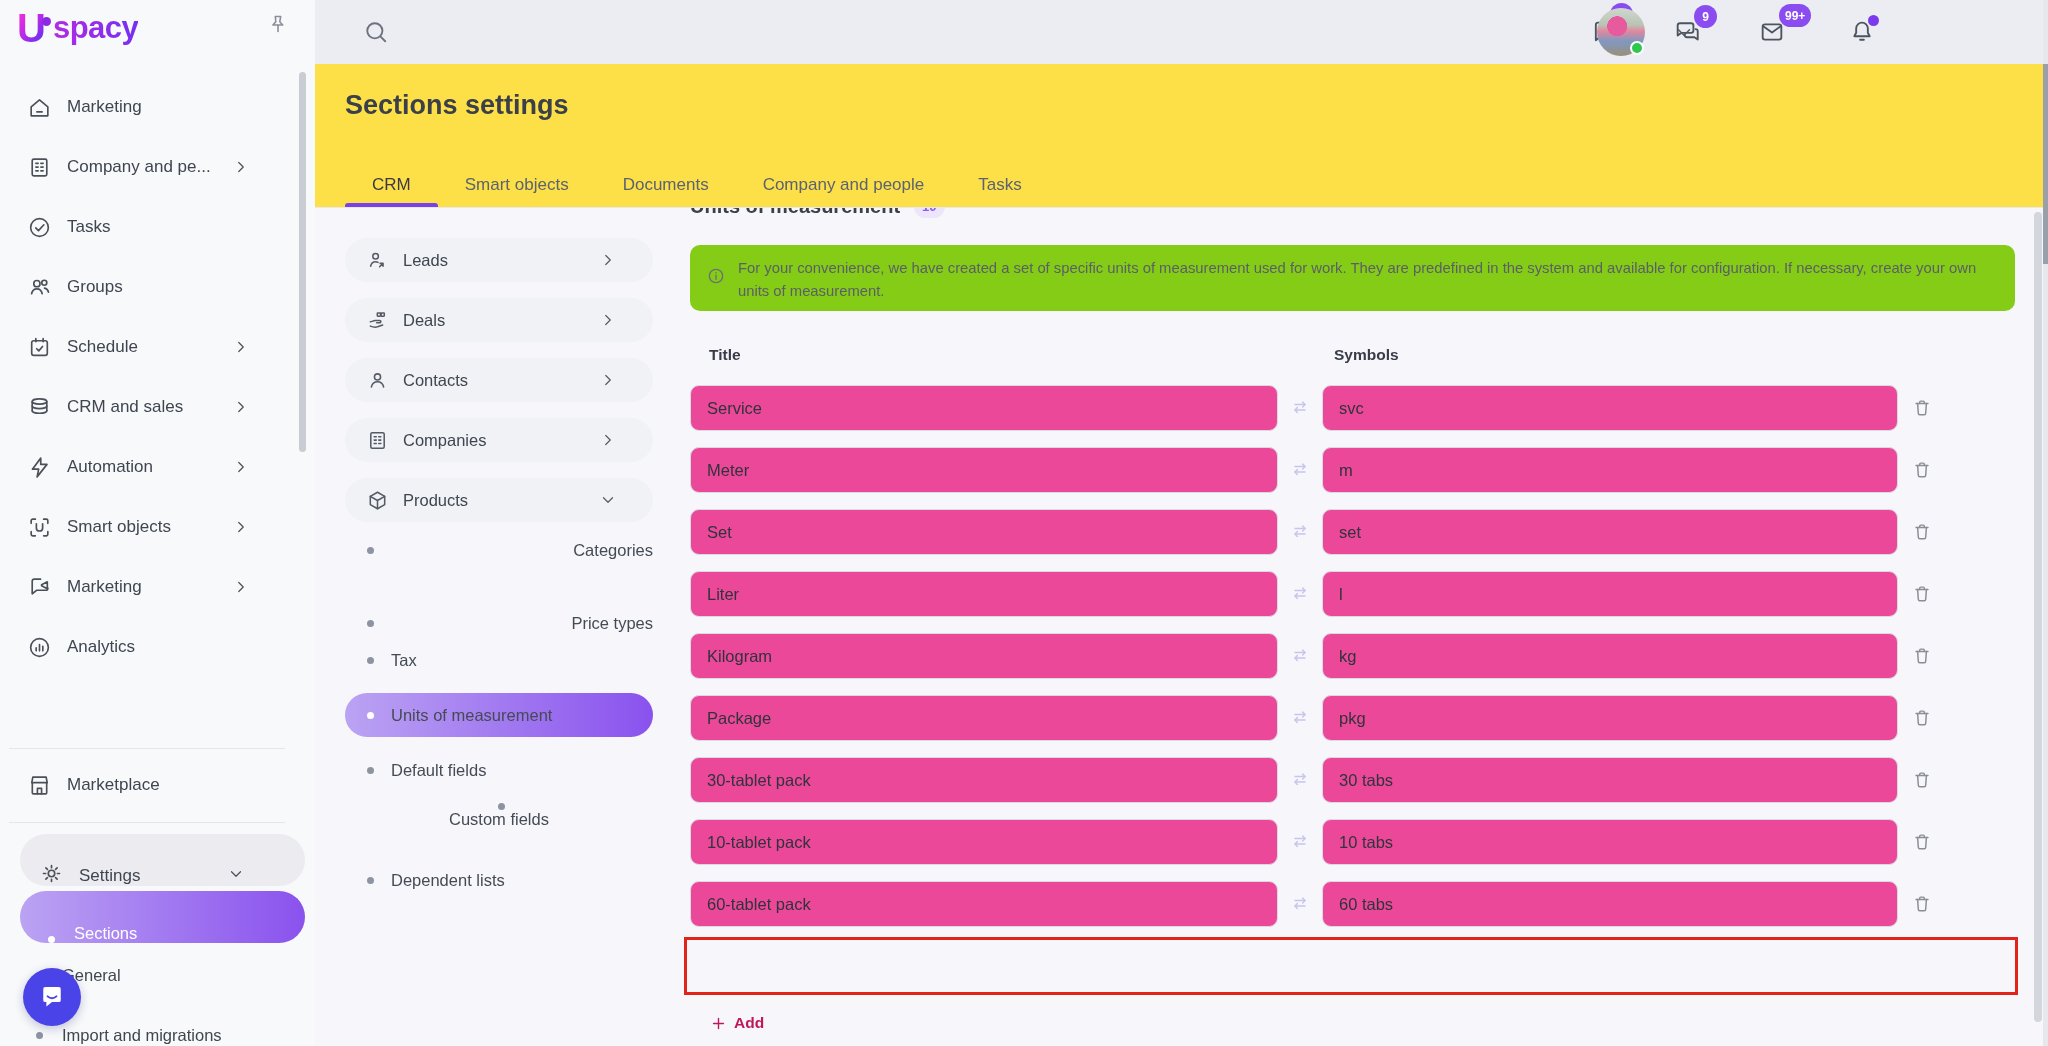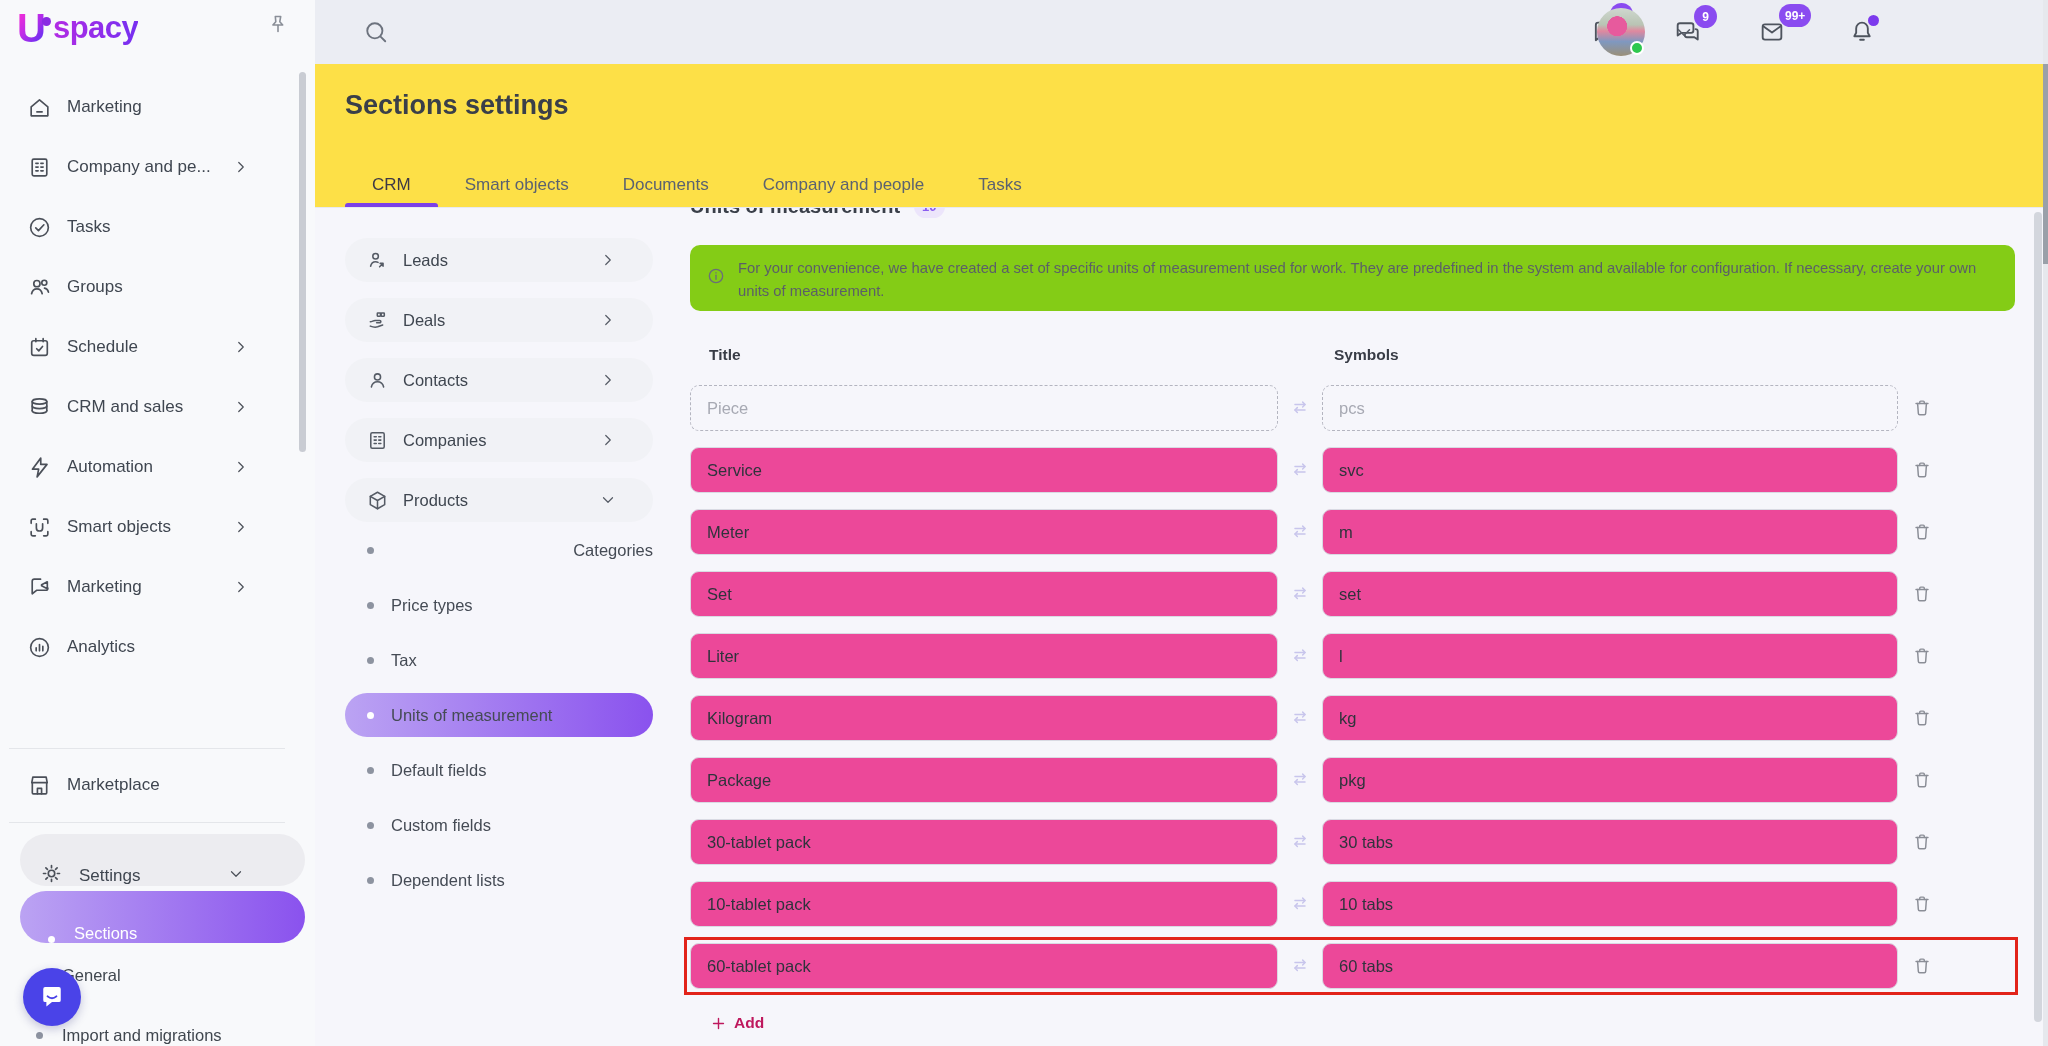--- a/index.html
+++ b/index.html
@@ -361,39 +361,20 @@
         <path d="M12 8.1v.2"></path>
       </svg>
   </span>
   <div class="info-text">For your convenience, we have created a set of specific units of measurement used for work. They are predefined in the system and available for configuration. If necessary, create your own units of measurement.</div>
 </div>
 
 <div class="col-head" style="left:709px">Title</div>
 <div class="col-head" style="left:1334px">Symbols</div>
 
 <div class="rows" id="unit-rows">
-    <div class="unit-row dashed">
-      <input class="unit-input" type="text" placeholder="Piece" style="">
-      <span class="swap-box ico">
-        <svg viewBox="0 0 24 24" width="22" height="22">
-          <path d="M6.5 8.2h11"></path>
-          <path d="m14.9 5.6 2.6 2.6-2.6 2.6"></path>
-          <path d="M17.5 14.2h-11"></path>
-          <path d="m9.1 11.6-2.6 2.6 2.6 2.6"></path>
-        </svg>
-      </span>
-      <input class="unit-input sym" type="text" placeholder="pcs" style="">
-      <span class="trash-box ico">
-        <svg viewBox="0 0 24 24" width="22" height="22">
-          <path d="M5.5 7h13"></path>
-          <path d="M9.5 7V5.6a1.1 1.1 0 0 1 1.1-1.1h2.8a1.1 1.1 0 0 1 1.1 1.1V7"></path>
-          <path d="m7.2 7 .8 10.9a1.5 1.5 0 0 0 1.5 1.4h5a1.5 1.5 0 0 0 1.5-1.4L16.8 7"></path>
-        </svg>
-      </span>
-    </div>
     <div class="unit-row">
       <input class="unit-input" type="text" value="Service" style="">
       <span class="swap-box ico">
         <svg viewBox="0 0 24 24" width="22" height="22">
           <path d="M6.5 8.2h11"></path>
           <path d="m14.9 5.6 2.6 2.6-2.6 2.6"></path>
           <path d="M17.5 14.2h-11"></path>
           <path d="m9.1 11.6-2.6 2.6 2.6 2.6"></path>
         </svg>
       </span>
@@ -646,37 +627,37 @@
       <span class="ico nav-chevron">
         <svg viewBox="0 0 24 24" width="18" height="18">
           <path d="m6 9 6 6 6-6"></path>
         </svg>
       </span>
     </div>
     <div class="prod-row" style="top: 290px; justify-content: space-between;">
       <span class="bullet"></span>
       <span>Categories</span>
     </div>
-    <div class="prod-row" style="top: 345px;">
+    <div class="prod-row" style="top: 363px; justify-content: space-between;">
       <span class="bullet"></span>
       <span>Price types</span>
     </div>
     <div class="prod-row" style="top: 400px;">
       <span class="bullet"></span>
       <span>Tax</span>
     </div>
     <div class="prod-row pill-active" style="top: 455px;">
       <span class="bullet"></span>
       <span>Units of measurement</span>
     </div>
     <div class="prod-row" style="top: 510px;">
       <span class="bullet"></span>
       <span>Default fields</span>
     </div>
-    <div class="prod-row" style="top: 565px;">
+    <div class="prod-row" style="top: 565px; flex-direction: column;">
       <span class="bullet"></span>
       <span>Custom fields</span>
     </div>
     <div class="prod-row" style="top: 620px;">
       <span class="bullet"></span>
       <span>Dependent lists</span>
     </div>
   </div>
 
 <div class="header-band">

